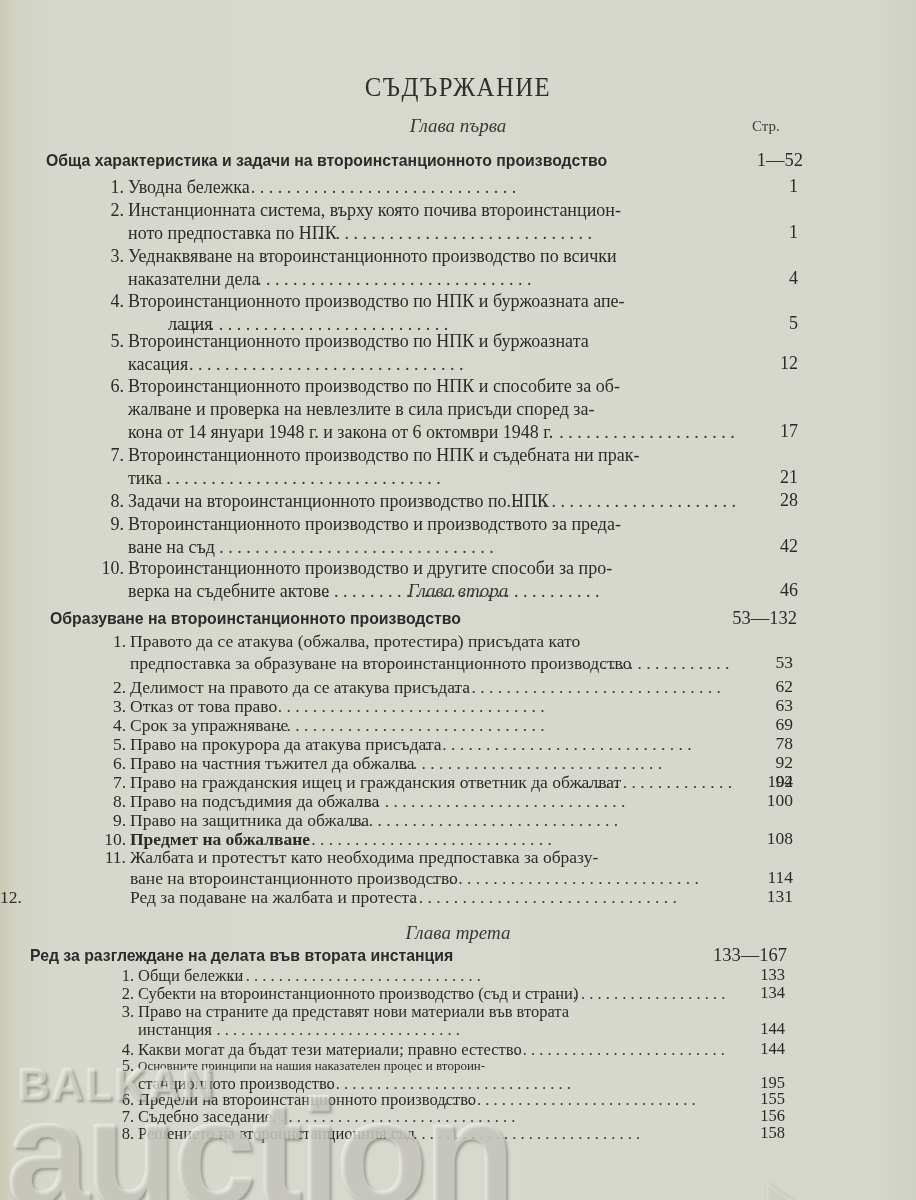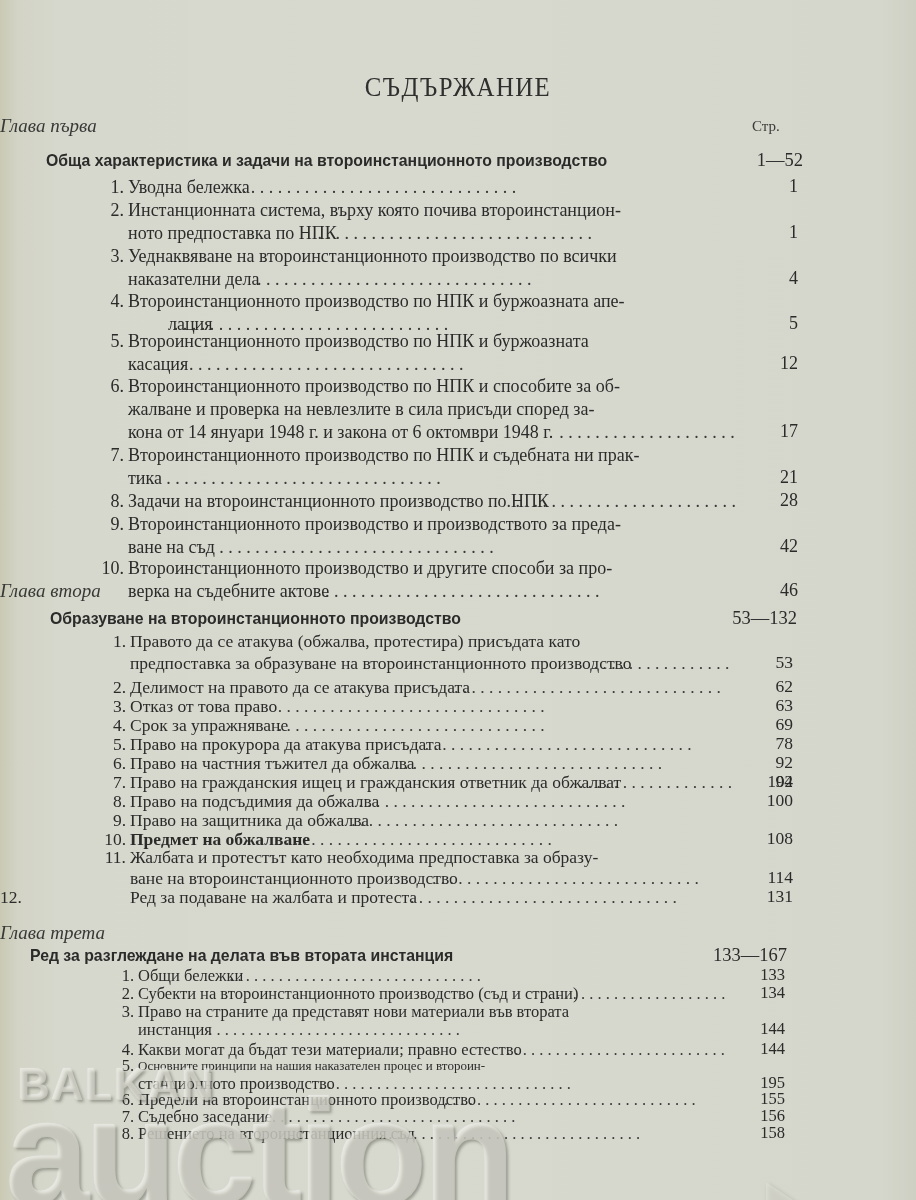--- a/index.html
+++ b/index.html
@@ -8,21 +8,21 @@
       background: linear-gradient(90deg, #c9c9b4 0px, #d3d4c6 18px, #d6d8cd 60px, #d7d9cf 400px, #d5d7cc 880px, #cfd0c4 916px);
       font-family: "Liberation Serif", "DejaVu Serif", serif;
       color: #2b2b2a;
     }
     .page { position: absolute; left: 0; top: 0; width: 916px; height: 1200px; }
     .title {
       position: absolute; left: 0; width: 916px; top: 72px; text-align: center;
       font-size: 27px; letter-spacing: 1.5px; color: #2f302e; transform: scaleX(0.92);
     }
     .chapter {
-      position: absolute; left: 0; width: 916px; 
+      position: absolute; left: 0; width: 916px; text-align: center;
       font-style: italic; font-size: 19px; color: #383936;
     }
     .str-label { position: absolute; left: 752px; top: 118px; font-size: 15px; color: #3a3a38; }
     .row { position: absolute; font-size: 18.5px; line-height: 22px; white-space: nowrap; }
     .bold { font-family: "Liberation Sans", "DejaVu Sans", sans-serif; font-weight: bold; font-size: 17px; transform-origin: left; }
     .num { position: absolute; text-align: right; font-size: 18.5px; white-space: nowrap; }
     .dots { letter-spacing: 0; color: #3a3a38; }
     .item { position: absolute; white-space: nowrap; font-size: 18px; line-height: 22px; transform-origin: left top; }
     .watermark {
       position: absolute; left: 6px; top: 1060px; width: 820px; height: 140px;

